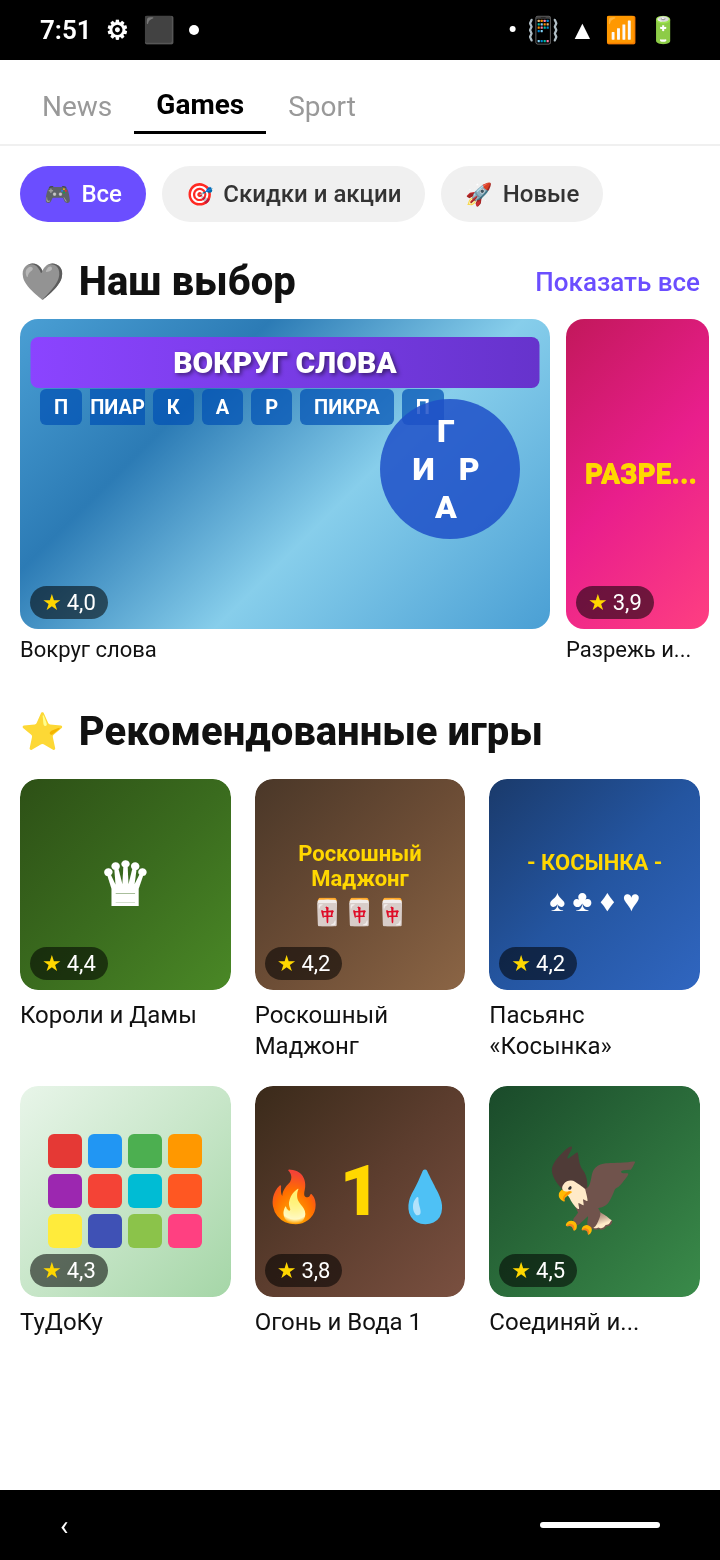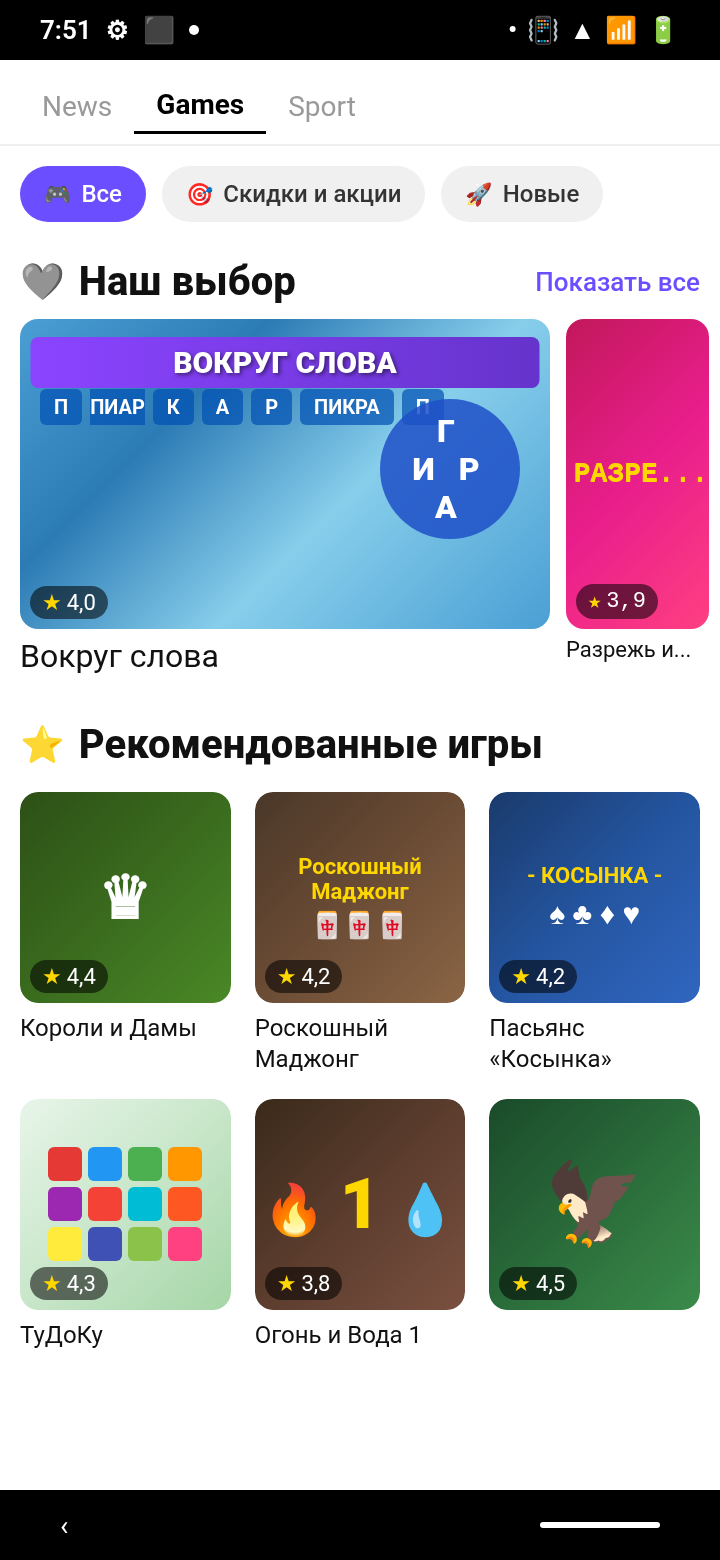--- a/index.html
+++ b/index.html
@@ -120,40 +120,39 @@
       overflow: hidden;
       flex-shrink: 0;
     }
     .featured-card-main {
       width: 530px;
       height: 310px;
     }
     .featured-card-side {
       width: 143px;
       height: 310px;
-      font-family: Liberation Mono, monospace;
     }
     .rating-badge {
       position: absolute;
       bottom: 10px;
       left: 10px;
       background: rgba(0,0,0,0.55);
       color: #fff;
       border-radius: 20px;
       padding: 4px 12px;
       font-size: 22px;
       display: flex;
       align-items: center;
       gap: 5px;
     }
     .star-icon { color: #FFD700; }
 
     
     .featured-name {
-      font-size: 32px;
+      font-size: 22px;
       color: #111;
       margin-top: 8px;
       padding: 0 0;
       font-weight: 400;
     }
 
     
     .rec-section {
       padding: 10px 0 0;
     }
@@ -445,20 +444,21 @@
       <div class="game-item">
         <div class="game-thumb">
           <div style="width:100%;height:100%;background:linear-gradient(135deg, #1a4a2a, #2a6b3a, #3a8b4a);display:flex;align-items:center;justify-content:center;position:relative;border-radius:18px;min-height:200px;">
             <div style="font-size:80px;">🦅</div>
             <div style="position:absolute;bottom:10px;left:10px;background:rgba(0,0,0,0.55);color:#fff;border-radius:20px;padding:4px 12px;font-size:22px;display:flex;align-items:center;gap:5px;">
               <span style="color:#FFD700;">★</span>
               <span>4,5</span>
             </div>
           </div>
         </div>
+        <span class="game-name">Соединяй и...</span>
       </div>
 
     </div>
   </div>
 </div>
 
 <div class="nav-bar">
   <span class="nav-back">‹</span>
   <div class="nav-home-indicator"></div>
 </div>

